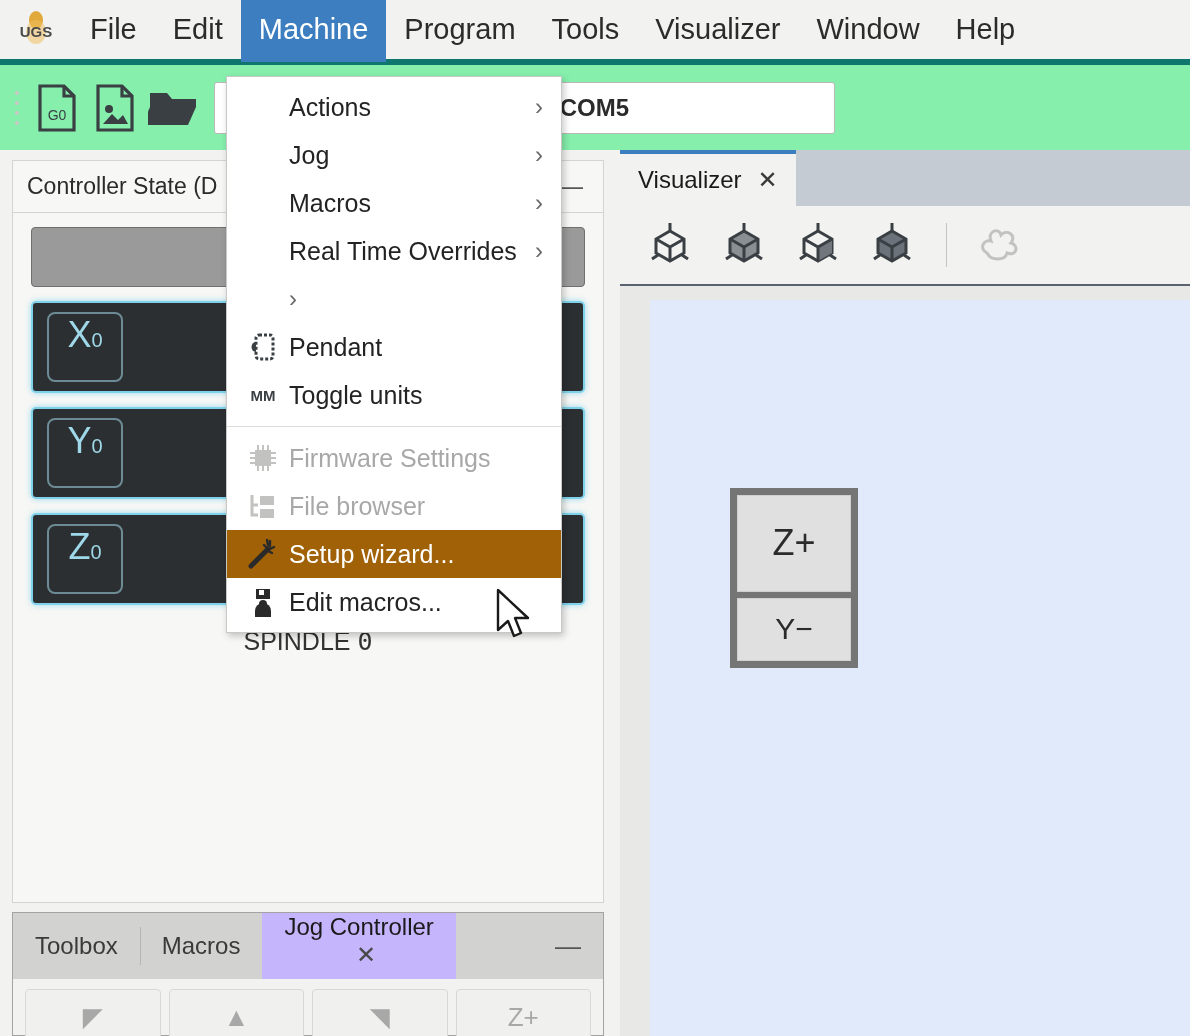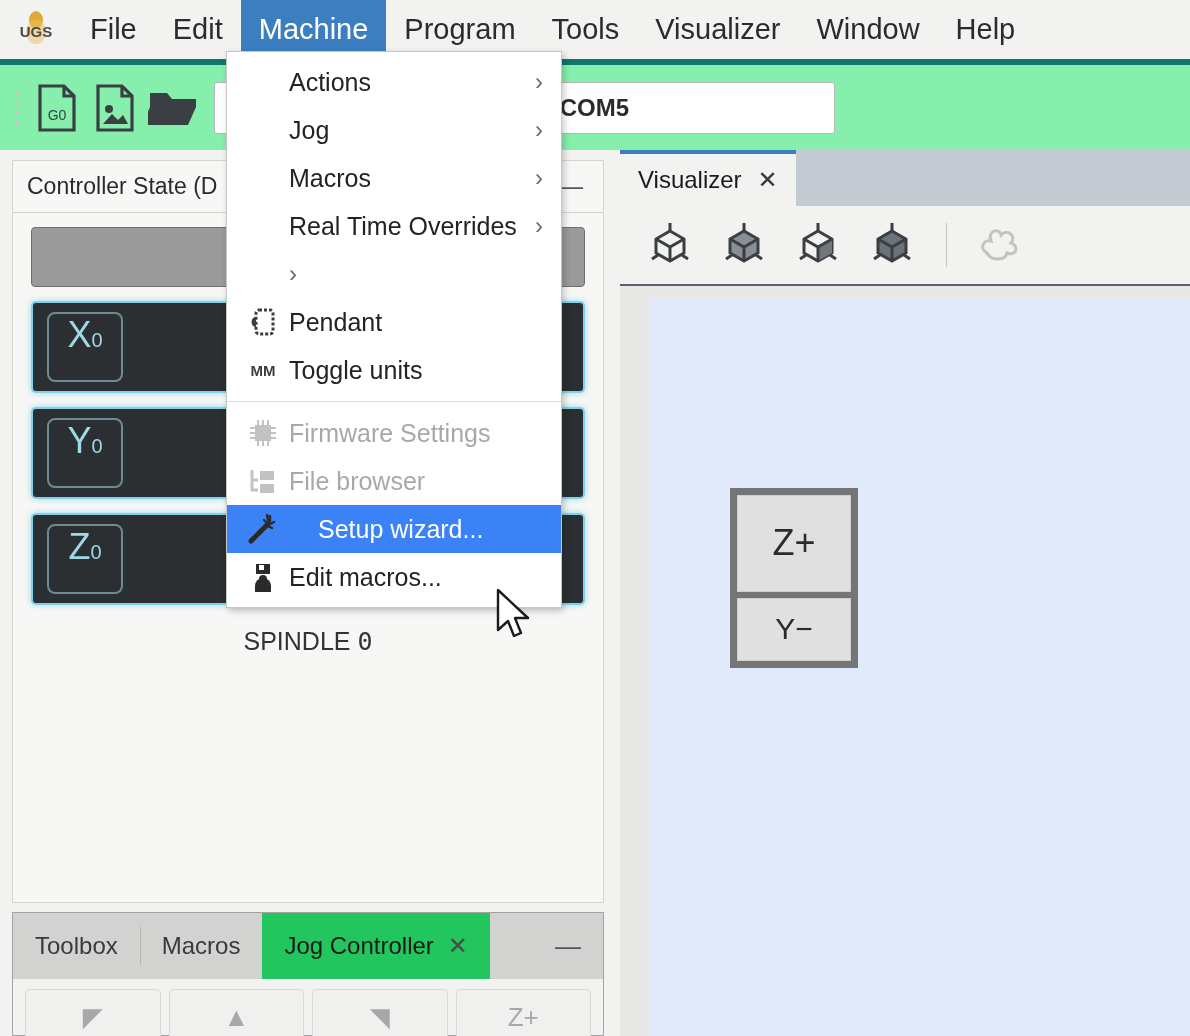--- a/index.html
+++ b/index.html
@@ -96,21 +96,21 @@
     background: #f2f2f0; border: 1px solid #a3a3a3;
   }
   .tabstrip { height: 66px; background: #d2d2d0; display: flex; align-items: stretch; }
   .tab {
     display: flex; align-items: center; padding: 0 22px;
     font-size: 24px; color: #3a3a3a; cursor: default; position: relative;
   }
   .tab.sep::before {
     content:""; position:absolute; left:0; top:14px; bottom:14px; width:1px; background:#b5b5b3;
   }
-  .tab.selected { background: #22c55e; color: #1a1a1a; }
+  .tab.selected { background: #c4b5fd; color: #1a1a1a; flex-direction: column; }
   .tab .x { margin-left: 14px; font-size: 24px; color: #4a4a4a; }
   .dock-min { margin-left: auto; display:flex; align-items:center; padding: 0 22px;
               font-size: 26px; color: #555; }
   .jogbtns { display: flex; gap: 8px; padding: 10px 12px 0 12px; }
   .jogbtn {
     width: 138px; height: 56px; background: #f0f0ee;
     border: 1px solid #d8d8d6; border-radius: 4px;
     display: flex; align-items: center; justify-content: center;
     color: #a8a8a8; font-size: 26px;
   }
@@ -142,34 +142,34 @@
   .jogpad .pad {
     background: #e0e0e0; border: 1px solid #cfcfcf;
     display: flex; align-items: center; justify-content: center;
     color: #2b2b2b; font-size: 36px;
   }
   .jogpad .pad.big { flex: 1.55; }
   .jogpad .pad.small { flex: 1; font-size: 30px; }
 
   
   .dropdown {
-    position: absolute; left: 226px; top: 51px; width: 336px;
+    position: absolute; left: 226px; top: 76px; width: 336px;
     background: #ffffff; border: 1px solid #c8c8c6;
     box-shadow: 2px 3px 7px rgba(0,0,0,.22); z-index: 50; padding: 6px 0;
   }
   .mrow {
     height: 48px; display: flex; align-items: center;
     font-size: 25px; color: #232323; padding: 0 10px; cursor: default;
   }
   .mrow .ic { width: 52px; min-width: 52px; display: flex; align-items: center;
               justify-content: center; }
   .mrow .lbl { flex: 1; white-space: nowrap; }
   .mrow .arw { font-size: 24px; color: #6a6a6a; padding-right: 8px; }
   .mrow.disabled { color: #a8a8a8; }
-  .mrow.highlight { background: #3b82f6; color: #ffffff; gap: 29px; }
+  .mrow.highlight { background: #a16207; color: #ffffff; }
   .msep { height: 1px; background: #dcdcda; margin: 7px 0; }
 
   
   .cursor { position: absolute; left: 494px; top: 588px; z-index: 60; }
 </style>
 </head>
 <body>
 
 <div id="app">
 

